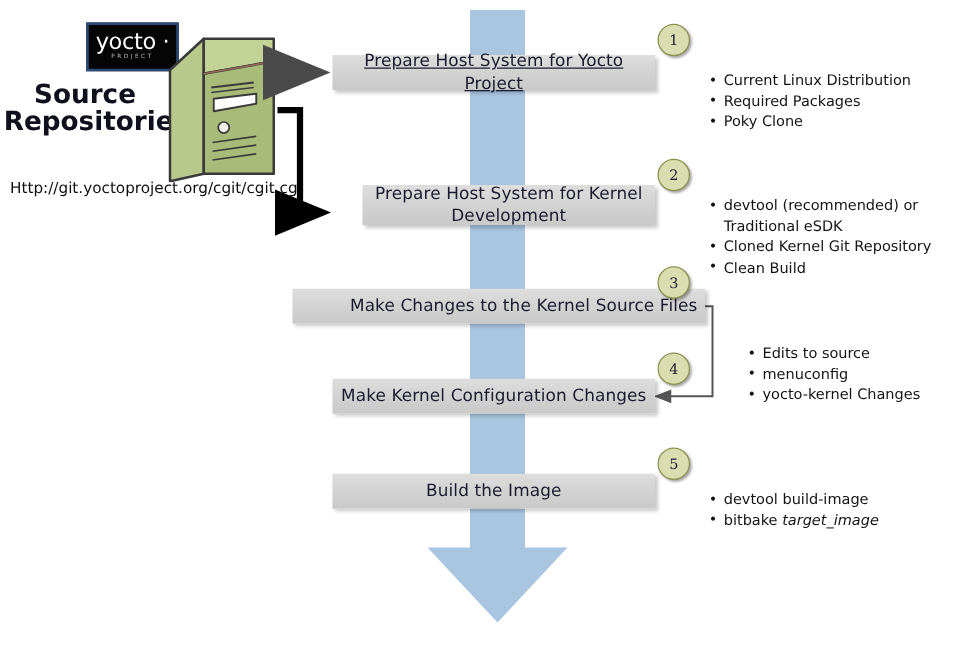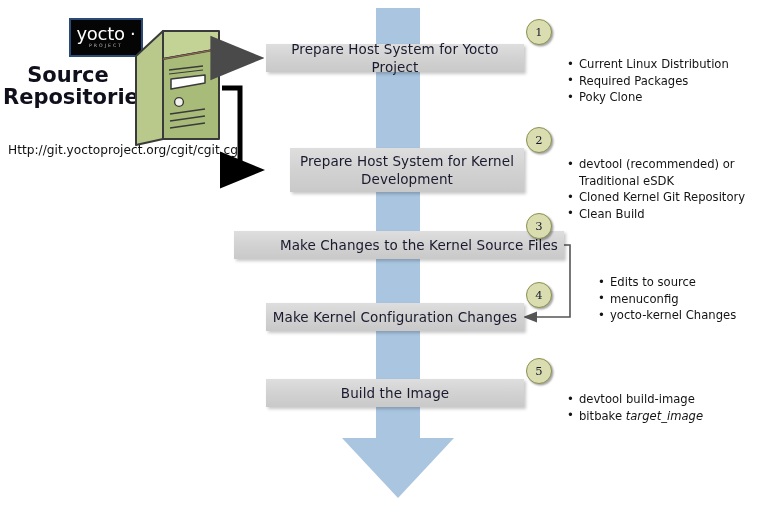--- a/index.html
+++ b/index.html
@@ -208,23 +208,23 @@
 
     <line x1="222" y1="58" x2="256" y2="58" stroke="#4a4a4a" stroke-width="6" marker-end="url(#arrowDark)"></line>
 
     <polyline points="222,88 240,88 240,170 258,170" fill="none" stroke="#000000" stroke-width="5" marker-end="url(#arrowBlack)"></polyline>
 
     <polyline points="536,245 570,245 570,317 536,317" fill="none" stroke="#555555" stroke-width="1.6"></polyline>
     <polygon points="523,245 537,239.5 537,250.5" fill="#555555"></polygon>
     <polygon points="523,317 537,311.5 537,322.5" fill="#555555"></polygon>
   </svg>
 
-  <div class="pbox" style="left:266px; top:44px; width:258px; height:28px;">Prepare Host System for Yocto Project</div>
-
-  <div class="pbox" style="left:290px; top:148px; width:234px; height:44px;">Prepare Host System for Kernel Development</div>
+  <div class="pbox" style="left:266px; top:44px; width:258px; height:28px;text-decoration:underline;">Prepare Host System for Yocto Project</div>
+
+  <div class="pbox" style="left:290px; top:148px; width:234px; height:32px;">Prepare Host System for Kernel Development</div>
 
   <div class="pbox" style="left:234px; top:231px; width:290px; height:28px;padding-left:40px;">Make Changes to the Kernel Source Files</div>
 
   <div class="pbox" style="left:266px; top:379px; width:258px; height:28px;">Build the Image</div>
 
   <div class="pbox" style="left:266px; top:303px; width:258px; height:28px;">Make Kernel Configuration Changes</div>
 
   <div class="step-circle" style="left:526px; top:19px;">1</div>
   <div class="step-circle" style="left:526px; top:127px;">2</div>
   <div class="step-circle" style="left:526px; top:213px;">3</div>

